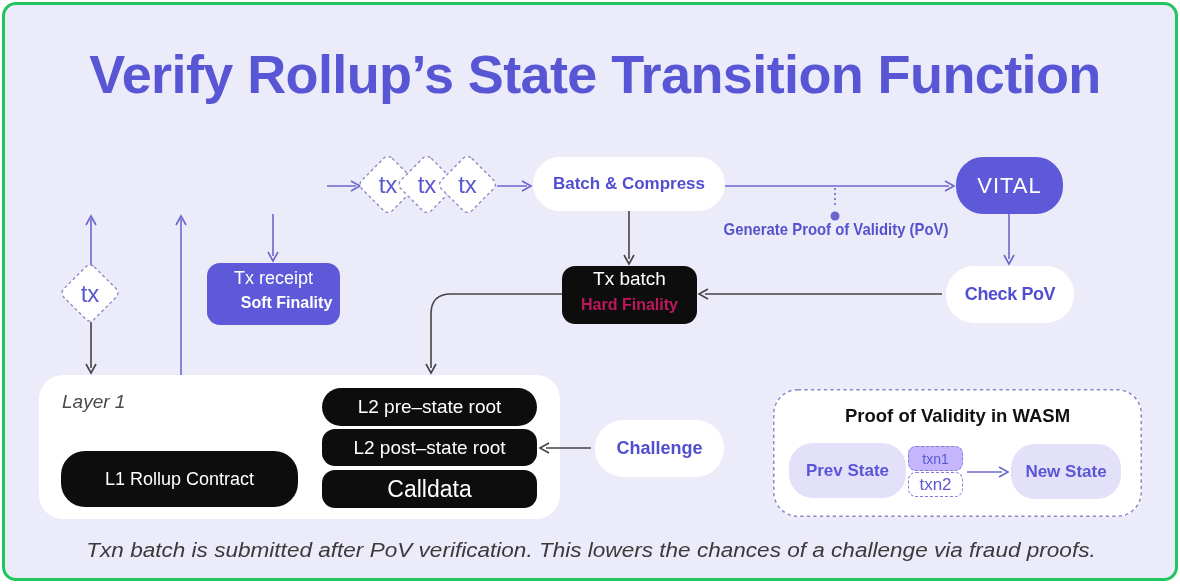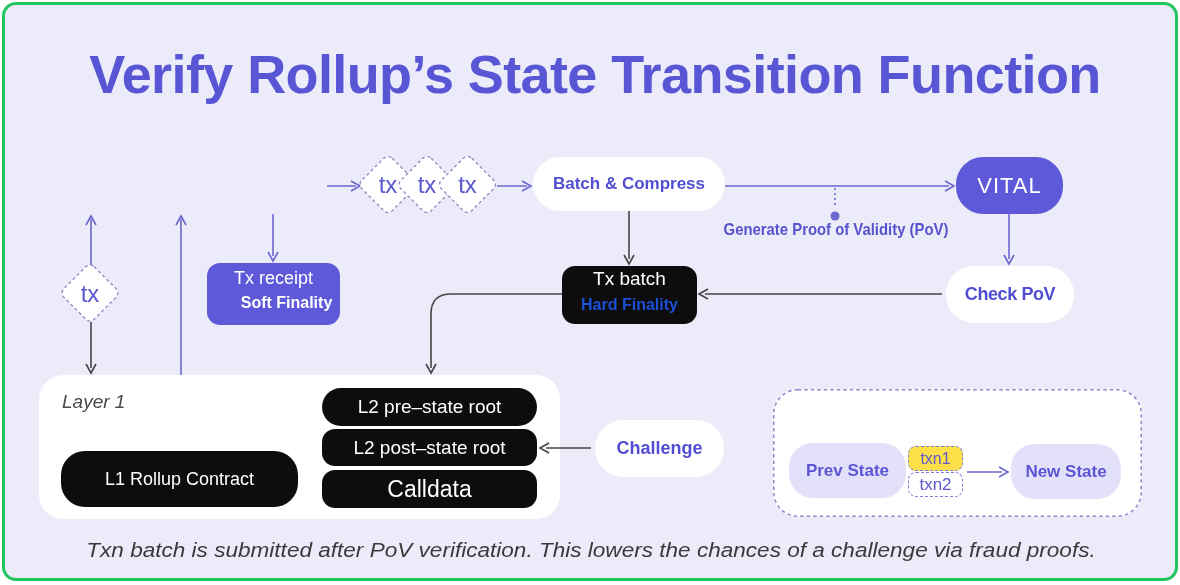--- a/index.html
+++ b/index.html
@@ -71,38 +71,39 @@
   </svg>
 
   <div class="bx white" style="left:528px; top:152px; width:192px; height:54px; border-radius:27px; font-size:17px; font-weight:bold;">Batch &amp; Compress</div>
   <div class="bx purple" style="left:951px; top:152px; width:107px; height:57px; border-radius:27px; font-size:22px; letter-spacing:1px;">VITAL</div>
 
   <div class="bx purple" style="left:202px; top:258px; width:133px; height:62px; border-radius:13px;"></div>
   <div style="position:absolute; left:202px; top:264px; width:133px; text-align:center; font-size:18px; line-height:18px; color:#fff;">Tx receipt</div>
   <div style="position:absolute; left:202px; top:290px; width:133px; text-align:center; font-size:16px; line-height:16px; font-weight:bold; color:#fff;padding-left:26px;">Soft Finality</div>
   <div class="bx black" style="left:557px; top:261px; width:135px; height:58px; border-radius:13px;"></div>
   <div style="position:absolute; left:557px; top:264px; width:135px; text-align:center; font-size:19px; line-height:19px; color:#fff;">Tx batch</div>
-  <div style="position:absolute; left:557px; top:292px; width:135px; text-align:center; font-size:16px; line-height:16px; font-weight:bold; color:#1d4ed8;">Hard Finality</div>
+  <div style="position:absolute; left:557px; top:292px; width:135px; text-align:center; font-size:16px; line-height:16px; font-weight:bold; color:#be185d;">Hard Finality</div>
   <div class="bx white" style="left:941px; top:261px; width:128px; height:57px; border-radius:28px; font-size:18px; font-weight:bold; letter-spacing:-0.4px;">Check PoV</div>
 
   <div style="position:absolute; left:831px; top:215px; font-size:17px; font-weight:bold; color:#5552CC; white-space:nowrap; transform:translateX(-50%) scaleX(0.875);">Generate Proof of Validity (PoV)</div>
 
   <div class="bx" style="left:34px; top:370px; width:521px; height:144px; border-radius:24px; background:#ffffff;"></div>
   <div style="position:absolute; left:57px; top:386px; font-size:19px; font-style:italic; color:#4a4a4a;">Layer 1</div>
   <div class="bx black" style="left:56px; top:446px; width:237px; height:56px; border-radius:24px; font-size:18px;text-align:center;">L1 Rollup Contract</div>
   <div class="bx black" style="left:317px; top:383px; width:215px; height:38px; border-radius:19px; font-size:19px;">L2 pre–state root</div>
   <div class="bx black" style="left:317px; top:424px; width:215px; height:37px; border-radius:13px; font-size:19px;">L2 post–state root</div>
   <div class="bx black" style="left:317px; top:465px; width:215px; height:38px; border-radius:13px; font-size:23px;">Calldata</div>
 
   <div class="bx white" style="left:590px; top:415px; width:129px; height:57px; border-radius:28px; font-size:18px; font-weight:bold;">Challenge</div>
 
   <div style="position:absolute; left:768px; top:384px; width:369px; height:128px; border-radius:24px; background:#ffffff;"></div>
+  <div style="position:absolute; left:768px; top:400px; width:369px; text-align:center; font-size:18.5px; font-weight:bold; color:#111;">Proof of Validity in WASM</div>
   <div class="bx chip" style="left:784px; top:438px; width:117px; height:55px; border-radius:24px; font-size:17px;">Prev State</div>
   <div class="bx chip" style="left:1006px; top:439px; width:110px; height:55px; border-radius:24px; font-size:17px;">New State</div>
-  <div class="bx" style="left:903px; top:441px; width:55px; height:25px; border-radius:8px; border:1.3px dashed #817DD8; color:#5B58D0; font-size:16px; background:#fde047;">txn1</div>
+  <div class="bx" style="left:903px; top:441px; width:55px; height:25px; border-radius:8px; border:1.3px dashed #817DD8; color:#5B58D0; font-size:14px; background:#c4b5fd;">txn1</div>
   <div class="bx" style="left:903px; top:467px; width:55px; height:25px; border-radius:8px; border:1.3px dashed #817DD8; color:#5B58D0; font-size:17px; background:#ffffff;">txn2</div>
 
   <svg class="ov" width="1180" height="585" viewBox="0 0 1180 585" style="pointer-events:none;">
     <g stroke="#6B67CE" stroke-width="1.6" fill="none">
       <path d="M962,467 H997"></path>
         <path d="M994,462 L1003,467 L994,472"></path>
     </g>
     <g stroke="#454545" stroke-width="1.6" fill="none">
       <path d="M586,443 H541"></path>
         <path d="M544,438 L535,443 L544,448"></path>

